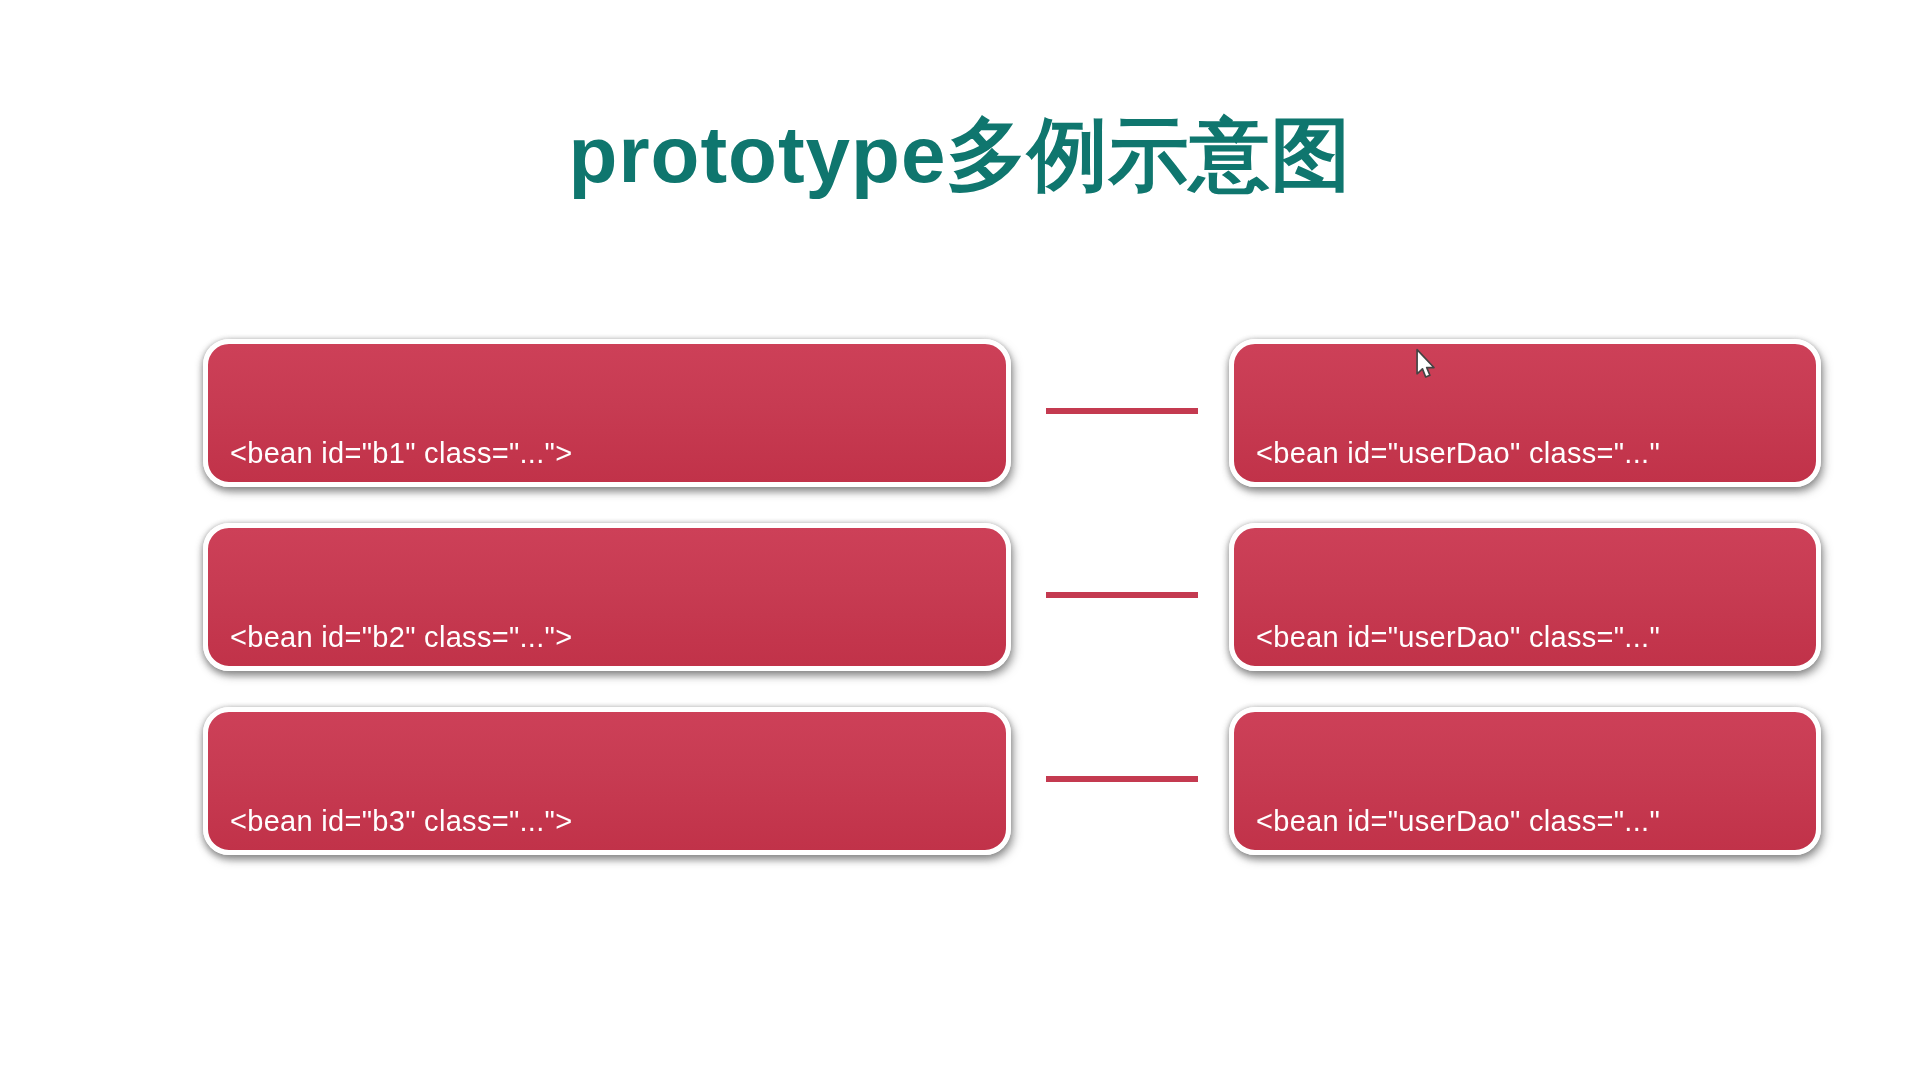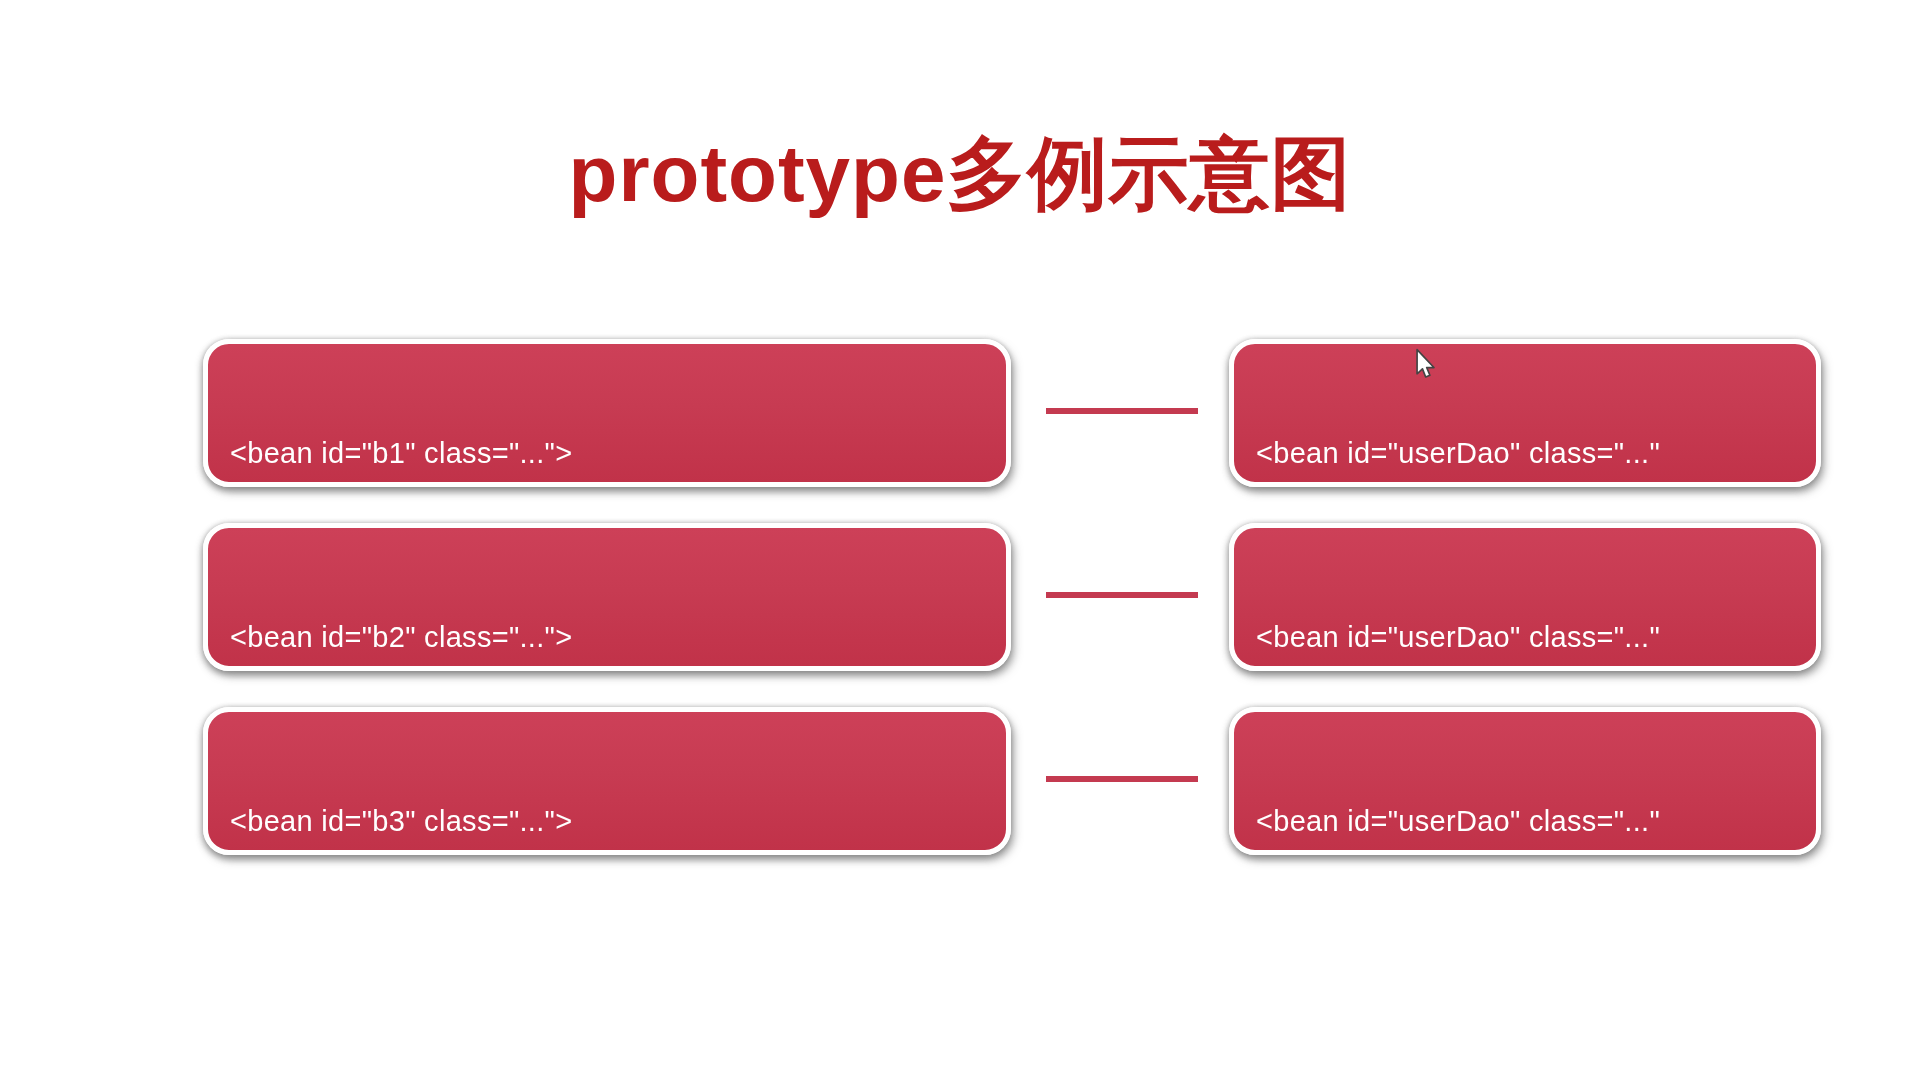--- a/index.html
+++ b/index.html
@@ -7,28 +7,28 @@
   body {
     position: relative;
     background: #ffffff;
     font-family: "Liberation Sans", sans-serif;
     overflow: hidden;
   }
   .slide { position: absolute; inset: 0; }
 
   .title {
     position: absolute;
-    top: 121px;
+    top: 102px;
     left: 0;
     width: 100%;
     text-align: center;
     font-size: 80px;
     font-weight: bold;
     letter-spacing: 1px;
-    color: #b91c1c;
+    color: #0f766e;
   }
 
   .box {
     position: absolute;
     height: 148px;
     border: 5px solid #ffffff;
     border-radius: 26px;
     background: linear-gradient(180deg, #cd4058 0%, #c73b52 45%, #c13249 100%);
     box-shadow:
       3px 5px 9px rgba(90, 90, 90, 0.55),

